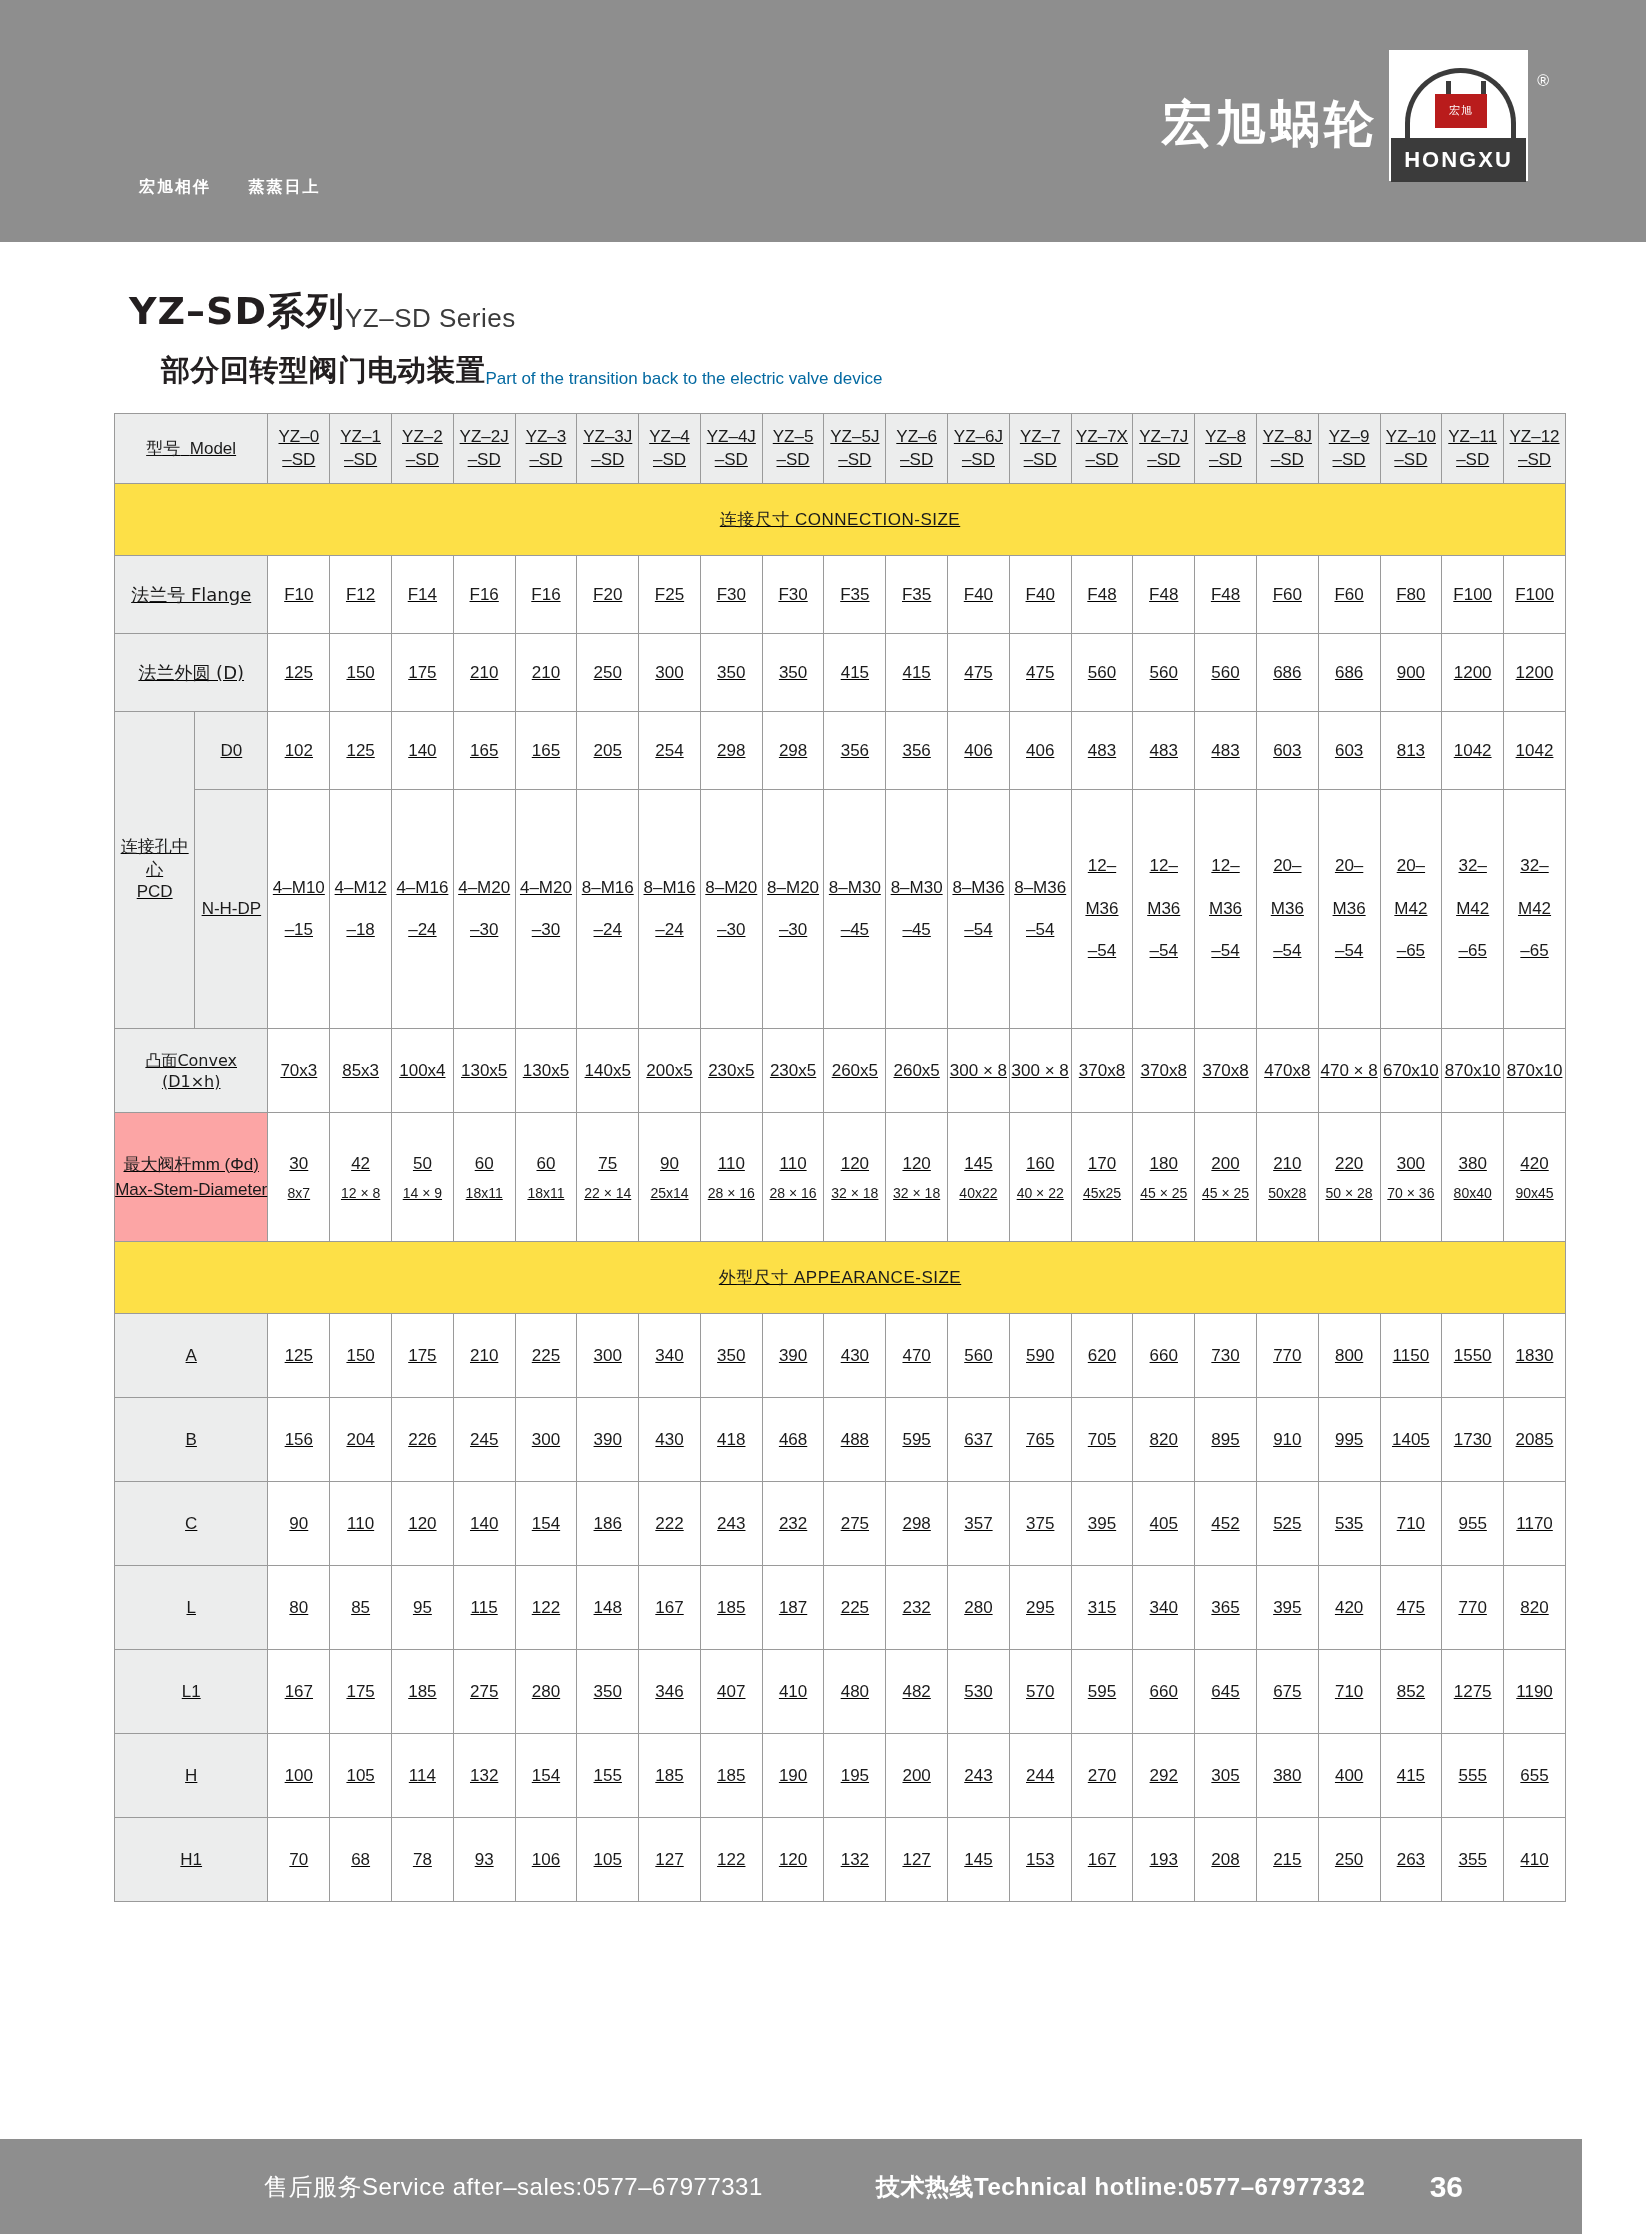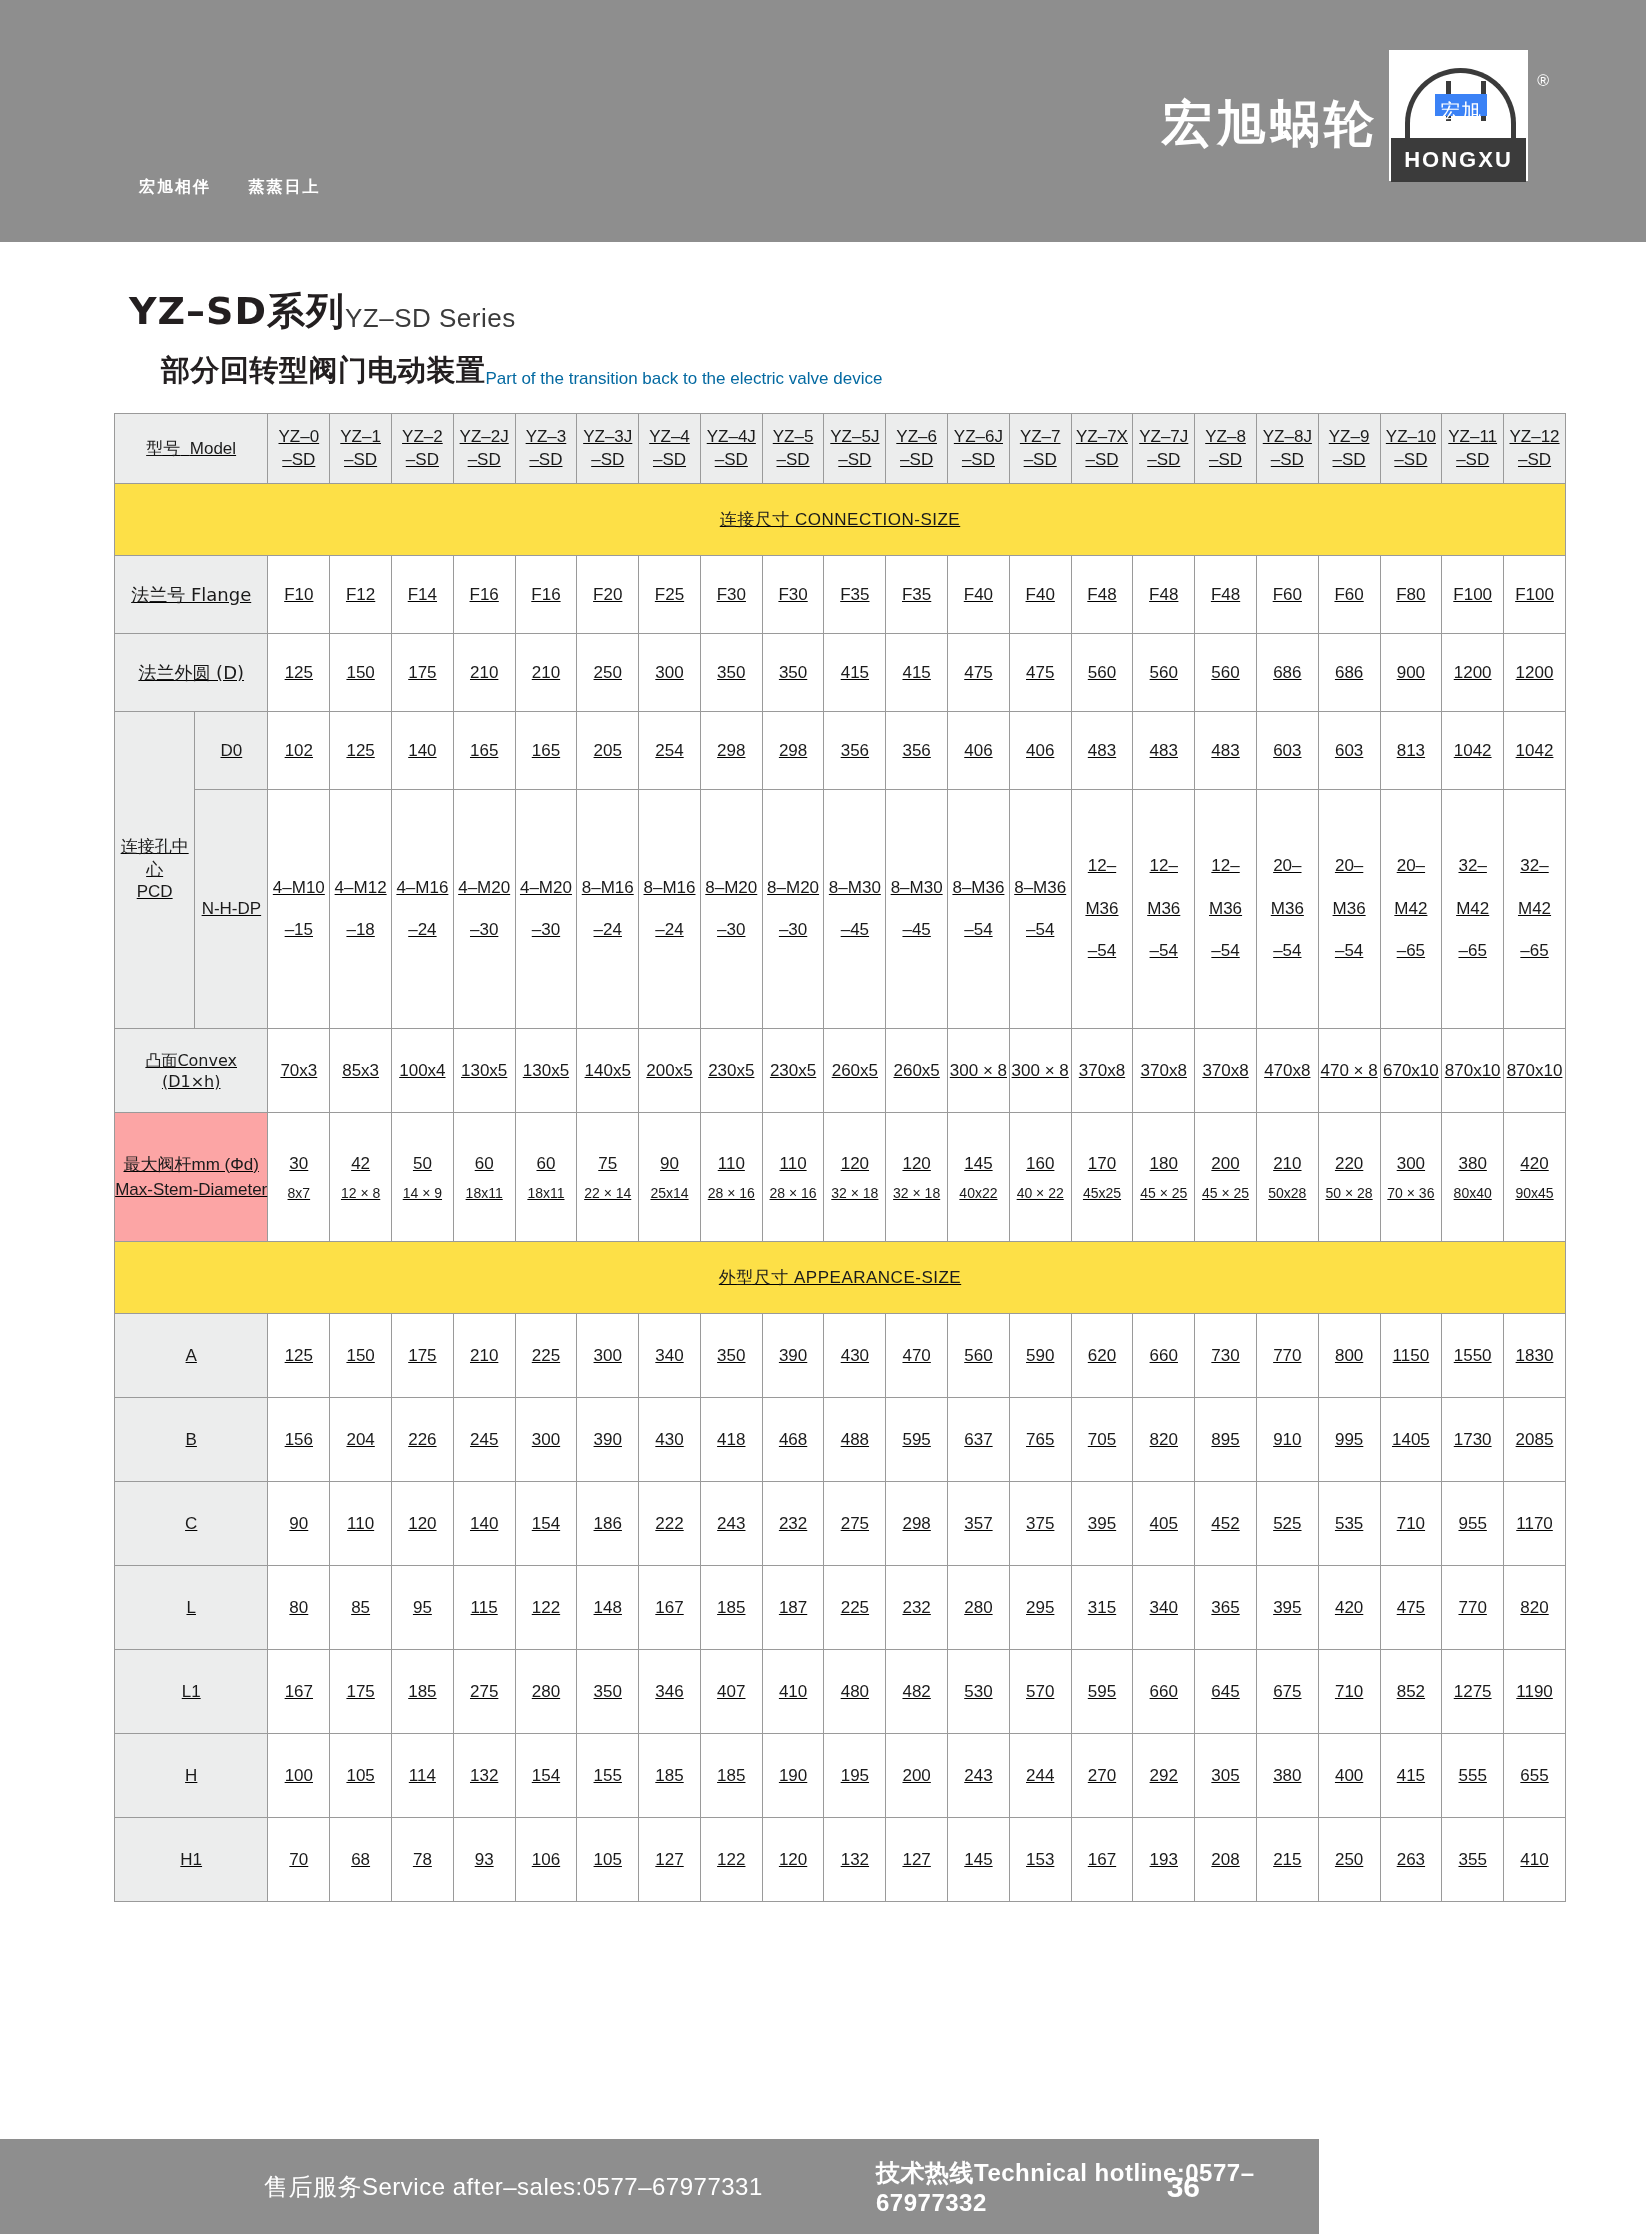--- a/index.html
+++ b/index.html
@@ -66,24 +66,24 @@
   .logo-arc-inner {
     position: absolute;
     left: 36px; top: 8px;
     width: 40px; height: 40px;
     border-left: 5px solid #3b3b3b;
     border-right: 5px solid #3b3b3b;
   }
   .logo-cn {
     position: absolute;
     left: 44px; top: 42px;
-    width: 52px; height: 22px;
-    background: #3b82f6;
+    width: 52px; height: 34px;
+    background: #b91c1c;
     color: #fff;
-    font-size: 20px;
+    font-size: 11px;
     line-height: 34px;
     text-align: center;
     letter-spacing: 1px;
     font-family: "DejaVu Sans", sans-serif;
   }
   .logo-en {
     height: 44px;
     background: #3b3b3b;
     color: #ffffff;
     font-size: 22px;
@@ -201,21 +201,21 @@
     font-family: "DejaVu Sans", sans-serif;
   }
   .nhdp-cell { line-height: 2.5; font-size: 14px; }
   .nhdp-cell .l2 { display: block; }
   .stem-cell { line-height: 1.9; }
   .stem-cell .l2 { display: block; font-size: 14px; }
   
   .footer {
     position: absolute;
     left: 0; bottom: 0;
-    width: 1319px;
+    width: 1582px;
     height: 96px;
     background: #8e8e8e;
     color: #ffffff;
   }
   .footer-text {
     position: absolute;
     top: 50%;
     transform: translateY(-50%);
     font-size: 24px;
     letter-spacing: 0.5px;

